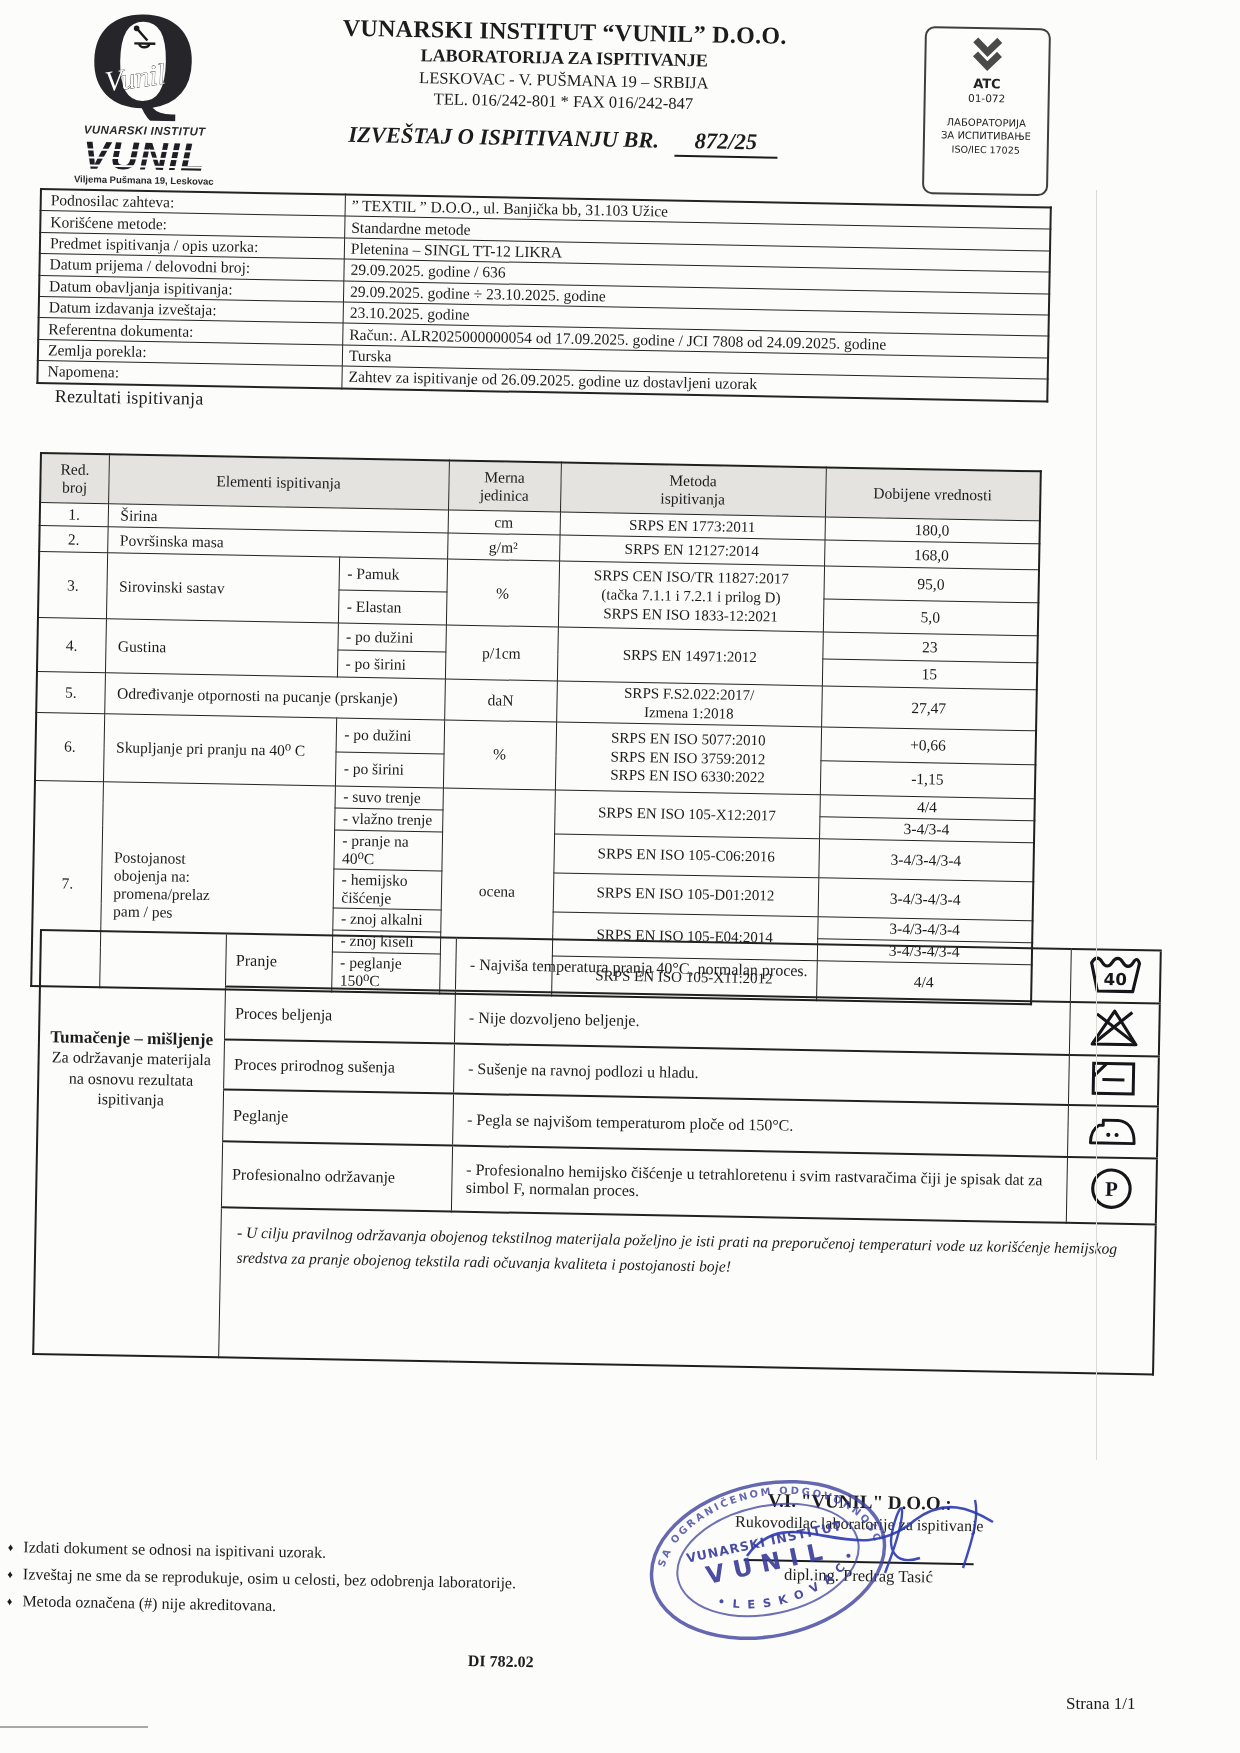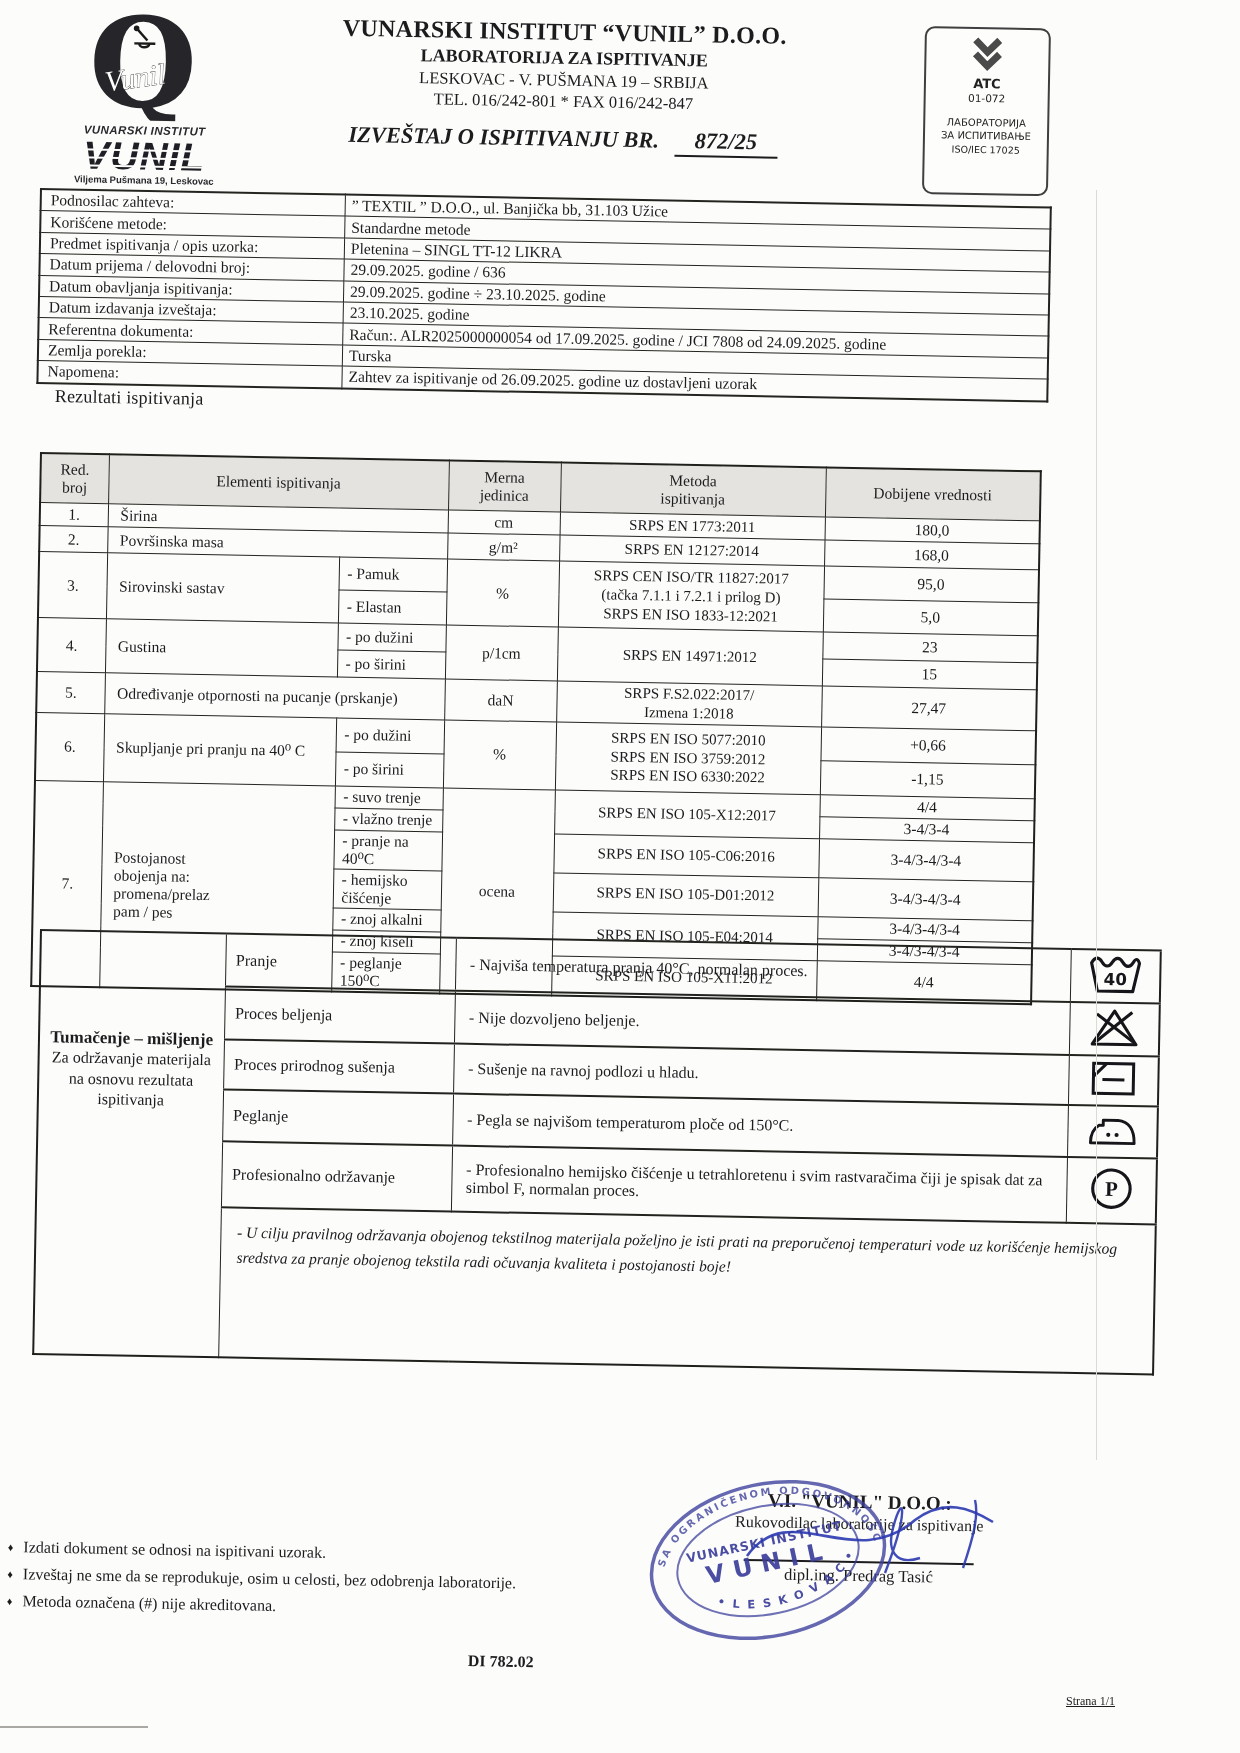--- a/index.html
+++ b/index.html
@@ -66,21 +66,21 @@
                    padding:12px 34px 0 16px;}
 
   .crease{left:1096px;top:190px;width:1px;height:1270px;background:#dbdad5;}
   .corner-line{left:0;top:1726px;width:148px;height:2px;background:#a9a8a3;}
 
   
   .bullets{left:6px;top:1538px;width:580px;font-size:16px;}
   .bullet-row{display:flex;align-items:flex-start;margin-bottom:9px;}
   .bullet-glyph{font-size:11px;margin:3px 10px 0 2px;}
   .doc-id{left:468px;top:1652px;font-size:16px;font-weight:bold;}
-  .page-label{left:1066px;top:1694px;font-size:12px;text-decoration:underline;}
+  .page-label{left:1066px;top:1694px;font-size:17px;}
 
   .sign-block{left:690px;top:1488px;width:340px;text-align:center;z-index:2;}
   .sign-org{font-size:19px;font-weight:bold;}
   .sign-role{font-size:16px;margin-top:2px;}
   .sign-rule{width:230px;border-top:2px solid #1c1c1e;margin:28px auto 0 auto;}
   .sign-name{font-size:16.5px;margin-top:3px;}
 
   .stamp-svg{left:636px;top:1468px;z-index:3;transform:rotate(-12deg);opacity:.92;}
   .sig-svg{left:735px;top:1478px;z-index:4;}
 </style>

